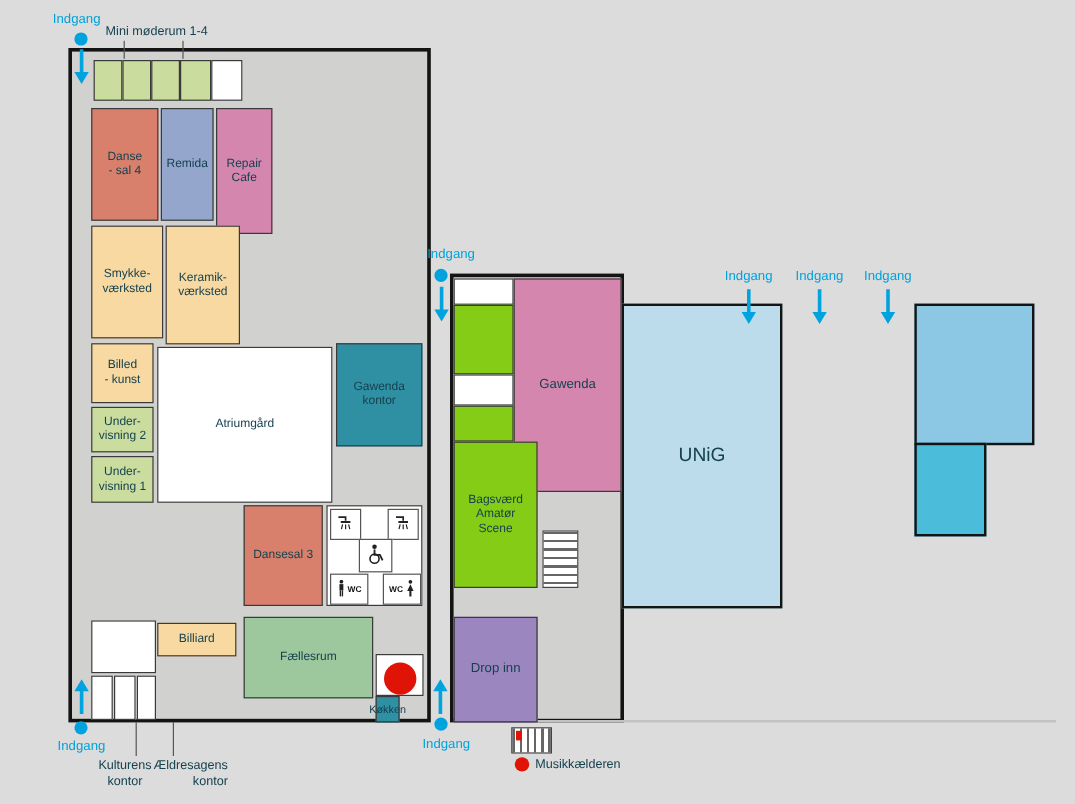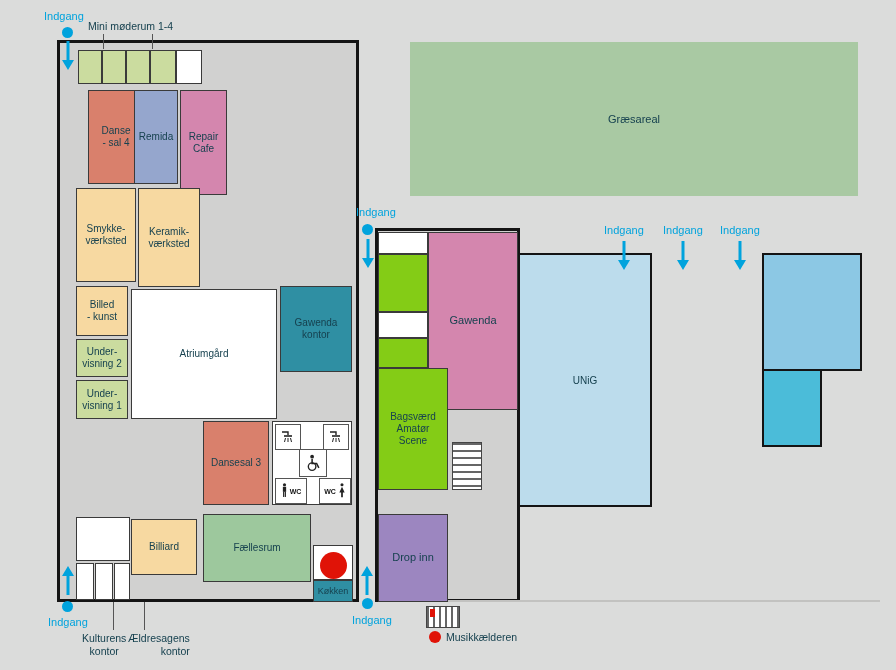--- a/index.html
+++ b/index.html
@@ -7,21 +7,21 @@
         font-family:"Liberation Sans",sans-serif;overflow:hidden;}
 
   .building{position:absolute;background:#d1d1d0;border:3px solid #141414;box-sizing:border-box;}
 
   .room{position:absolute;border:1px solid #3a3a3a;box-sizing:border-box;
         display:flex;align-items:center;justify-content:center;text-align:center;
         font-size:10px;line-height:1.2;color:#16414f;white-space:pre-line;padding:1px;}
 
   .area{position:absolute;border:2px solid #141414;box-sizing:border-box;
         display:flex;align-items:center;justify-content:center;text-align:center;
-        font-size:10px;color:#16414f;white-space:pre-line;}
+        font-size:16px;color:#16414f;white-space:pre-line;}
 
   .grass{position:absolute;background:#a9c9a3;display:flex;align-items:center;justify-content:center;
          font-size:11px;color:#16414f;}
 
   .c-salmon{background:#d9806c}.c-pink{background:#d486ae}.c-peri{background:#95a6cd}
   .c-tan{background:#f7d9a1}.c-lgreen{background:#cbdc9f}.c-green{background:#9dc89d}
   .c-teal{background:#2f8fa3}.c-tealLight{background:#84cc16}.c-purple{background:#9c86c0}
   .c-cyan{background:#4bbcd9}.c-paleblue{background:#bcdcec}.c-midblue{background:#8cc8e4}
   .c-white{background:#ffffff}
 
@@ -40,41 +40,38 @@
   .fac-cell{position:absolute;border:1px solid #555;box-sizing:border-box;background:#fff;
             display:flex;align-items:center;justify-content:center;gap:2px;
             font-size:7px;font-weight:bold;color:#111;}
   .path-line{position:absolute;height:2px;background:#c2c2c0;}
 </style>
 </head>
 <body>
 
 <div class="plan">
 
-  <div class="grass" style="left:410px;top:42px;width:448px;height:154px">
-    <span>Græsareal</span>
-  </div>
 
   <div class="building" style="left:57px;top:40px;width:302px;height:562px"></div>
   <div class="building" style="left:375px;top:228px;width:145px;height:374px"></div>
 
   <div class="area c-paleblue" style="left:518px;top:253px;width:134px;height:254px">
     <span>UNiG</span>
   </div>
   <div class="area c-midblue" style="left:762px;top:253px;width:100px;height:118px"></div>
   <div class="area c-cyan" style="left:762px;top:369px;width:60px;height:78px"></div>
   <div class="path-line" style="left:445px;top:600px;width:435px"></div>
 
   <div class="room c-lgreen" style="left:78px;top:50px;width:24px;height:34px"></div>
   <div class="room c-lgreen" style="left:102px;top:50px;width:24px;height:34px"></div>
   <div class="room c-lgreen" style="left:126px;top:50px;width:24px;height:34px"></div>
   <div class="room c-lgreen" style="left:150px;top:50px;width:26px;height:34px"></div>
   <div class="room c-white" style="left:176px;top:50px;width:26px;height:34px"></div>
 
-  <div class="room c-salmon" style="left:88px;top:90px;width:56px;height:94px">Danse
+  <div class="room c-salmon" style="left:76px;top:90px;width:56px;height:94px">Danse
 - sal 4</div>
   <div class="room c-pink" style="left:180px;top:90px;width:47px;height:105px">Repair
 Cafe</div>
   <div class="room c-peri" style="left:134px;top:90px;width:44px;height:94px">Remida</div>
 
   <div class="room c-tan" style="left:76px;top:188px;width:60px;height:94px">Smykke-
 værksted</div>
   <div class="room c-tan" style="left:138px;top:188px;width:62px;height:99px">Keramik-
 værksted</div>
 
@@ -140,24 +137,24 @@
           </svg>
       </span>
     </div>
   </div>
 
   <div class="room c-white" style="left:76px;top:517px;width:54px;height:44px"></div>
   <div class="room c-white" style="left:76px;top:563px;width:18px;height:37px"></div>
   <div class="room c-white" style="left:95px;top:563px;width:18px;height:37px"></div>
   <div class="room c-white" style="left:114px;top:563px;width:16px;height:37px"></div>
 
-  <div class="room c-tan" style="left:131px;top:519px;width:66px;height:56px">Billiard</div>
+  <div class="room c-tan" style="left:131px;top:519px;width:66px;height:28px">Billiard</div>
   <div class="room c-green" style="left:203px;top:514px;width:108px;height:68px">Fællesrum</div>
   <div class="room c-white" style="left:313px;top:545px;width:40px;height:35px"></div>
-  <div class="room c-teal" style="left:313px;top:580px;width:40px;height:22px;font-size:9px">Køkken</div>
+  <div class="room c-teal" style="left:313px;top:580px;width:20px;height:22px;font-size:9px">Køkken</div>
   <div class="marker-red" style="left:320px;top:552px;width:27px;height:27px"></div>
 
   <div class="room c-white" style="left:378px;top:232px;width:50px;height:22px"></div>
   <div class="room c-tealLight" style="left:378px;top:254px;width:50px;height:58px"></div>
   <div class="room c-white" style="left:378px;top:312px;width:50px;height:26px"></div>
   <div class="room c-tealLight" style="left:378px;top:338px;width:50px;height:30px"></div>
   <div class="room c-pink" style="left:428px;top:232px;width:90px;height:178px;font-size:11px">Gawenda</div>
   <div class="room c-tealLight" style="left:378px;top:368px;width:70px;height:122px">Bagsværd
 Amatør
 Scene</div>

